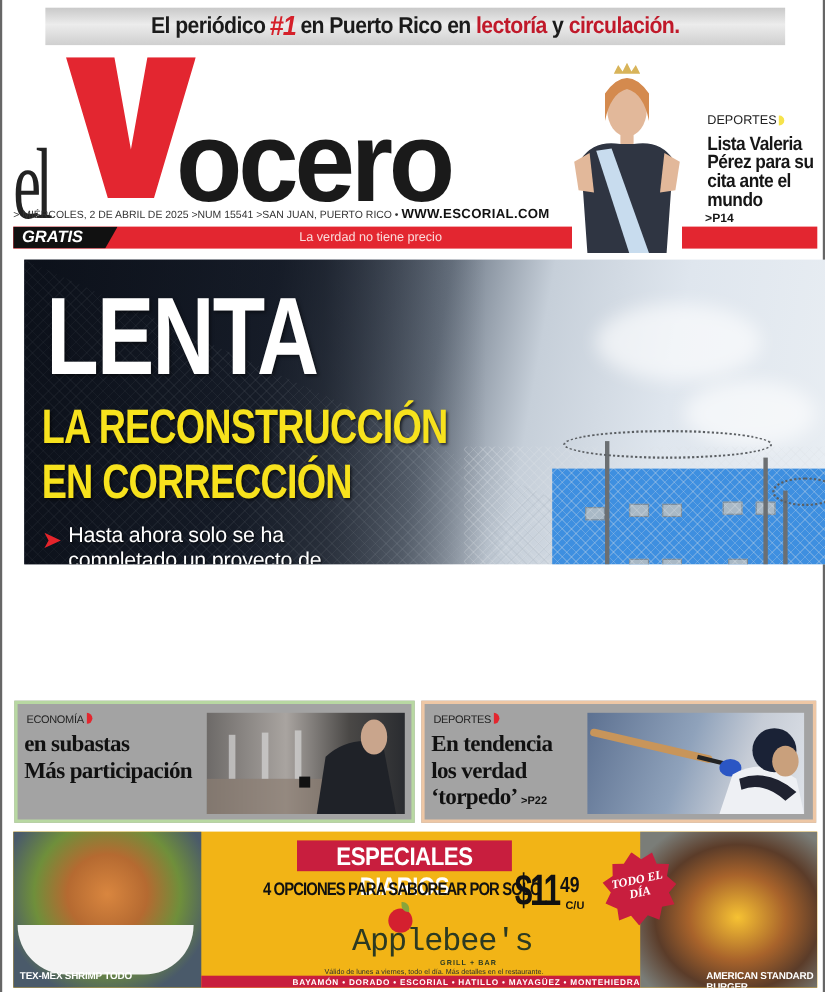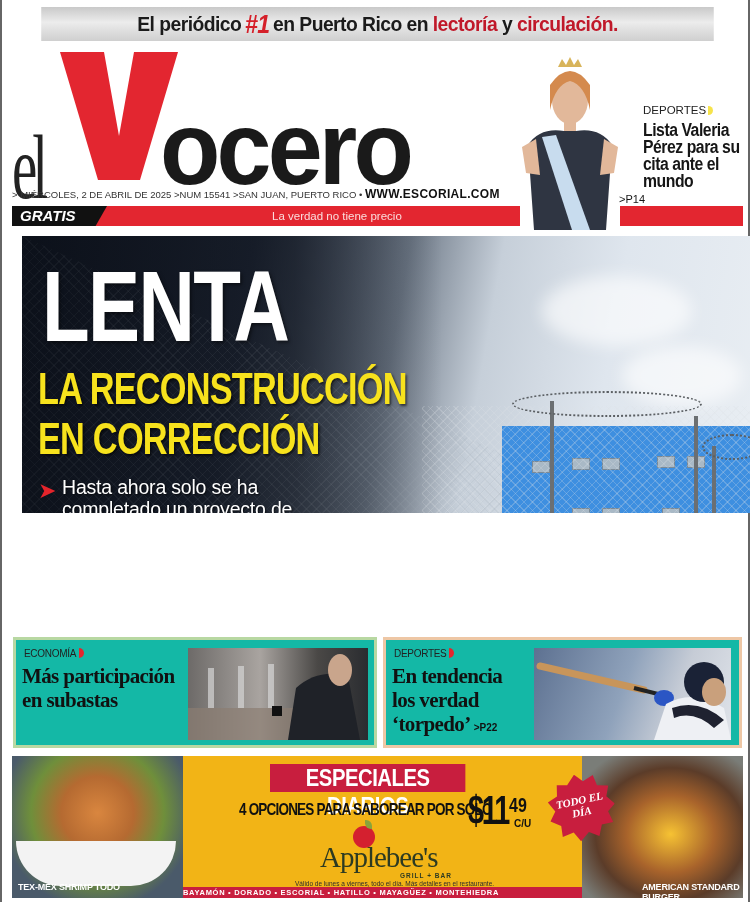--- a/index.html
+++ b/index.html
@@ -22,21 +22,21 @@
 
   .redbar{position:absolute;left:10px;top:206px;width:731px;height:20px;background:#e32630}
   .gratis{position:absolute;left:10px;top:206px;width:95px;height:20px;background:#111;clip-path:polygon(0 0,100% 0,88% 100%,0 100%);color:#fff;font-weight:bold;font-style:italic;font-size:15px;padding-left:8px;line-height:20px}
   .tagline{position:absolute;left:270px;top:206px;height:20px;line-height:20px;color:#fbdcdc;font-size:11.5px}
 
   
   .queen{position:absolute;left:518px;top:55px;width:100px;height:175px}
   .esc-label{position:absolute;left:641px;top:104px;font-size:11.5px;color:#222}
   .esc-dot{display:inline-block;width:5px;height:9px;background:#f6e34b;border-radius:0 6px 6px 0;margin-left:2px;vertical-align:-1px}
   .esc-title{position:absolute;left:641px;top:122px;width:110px;font-weight:bold;font-size:17.5px;line-height:17px;color:#161616;letter-spacing:-0.5px;transform:scaleX(0.9);transform-origin:left}
-  .esc-page{position:absolute;left:617px;top:193px;font-weight:normal;font-size:11px;color:#161616}
+  .esc-page{position:absolute;left:639px;top:193px;font-weight:bold;font-size:11px;color:#161616}
 
   
   .hero{position:absolute;left:20px;top:236px;width:731px;height:277px;overflow:hidden;background:linear-gradient(100deg,#1b2230 0%,#2a3344 30%,#6f7a88 50%,#c6cfd9 62%,#dfe6ee 78%,#e9eef3 100%)}
   .sky-cloud{position:absolute;border-radius:50%;background:rgba(255,255,255,0.6);filter:blur(8px)}
   .building{position:absolute;left:480px;top:190px;width:251px;height:120px;background:#3e8fe0}
   .bldg-win{position:absolute;width:18px;height:12px;background:#a9b9c6;border:1px solid #7b8a97}
   .grass{position:absolute;left:290px;top:310px;width:441px;height:85px;background:linear-gradient(#6faa39,#8fc250)}
   .fence-left{position:absolute;left:0;top:0;width:480px;height:395px;background:
      repeating-linear-gradient(45deg,rgba(170,180,190,0.22) 0 1px,transparent 1px 7px),
      repeating-linear-gradient(-45deg,rgba(170,180,190,0.22) 0 1px,transparent 1px 7px);
@@ -47,21 +47,21 @@
   .post{position:absolute;width:4px;background:#6b6f72}
   .wire{position:absolute;height:26px;border:2px dotted #5b5f63;border-radius:50%}
   .darkside{position:absolute;left:0;top:0;width:420px;height:395px;background:linear-gradient(90deg,rgba(8,12,20,0.78) 0%,rgba(8,12,20,0.55) 65%,rgba(8,12,20,0) 100%)}
   .lenta{position:absolute;left:20px;top:20px;font-family:"Liberation Sans",sans-serif;font-weight:bold;font-size:100px;line-height:100px;color:#fff;letter-spacing:-2px;transform:scaleX(0.78);transform-origin:left;text-shadow:2px 2px 4px rgba(0,0,0,0.5)}
   .deck{position:absolute;left:16px;top:128px;font-weight:bold;font-size:44px;line-height:50px;color:#f7e21d;letter-spacing:-1px;transform:scaleX(0.78);transform-origin:left;text-shadow:2px 2px 3px rgba(0,0,0,0.6);white-space:nowrap}
   .bullet{position:absolute;left:16px;top:242px;color:#e5242b;font-size:22px}
   .blurb{position:absolute;left:40px;top:240px;width:250px;font-size:19.5px;line-height:22px;color:#fff;letter-spacing:-0.2px;text-shadow:1px 1px 2px rgba(0,0,0,0.7)}
   .blurb b{font-weight:bold}
 
   
-  .card{position:absolute;top:637px;height:111px;background:#14b8a6}
+  .card{position:absolute;top:637px;height:111px;background:#a3a3a3}
   .card.eco{left:11px;width:364px;border:3px solid #b8d8a2}
   .card.dep{left:381px;width:359px;border:3px solid #eec7a5}
   .sec{position:absolute;left:8px;top:8px;font-size:10px;color:#222;letter-spacing:-0.3px}
   .sec .dot{display:inline-block;width:5px;height:10px;background:#e3262e;border-radius:0 6px 6px 0;margin-left:3px;vertical-align:-1px}
   .ctitle{position:absolute;left:6px;top:24px;font-family:"Liberation Serif",serif;font-weight:bold;font-size:21px;line-height:24px;color:#111;letter-spacing:-0.6px}
   .ctitle .pg{font-family:"Liberation Sans",sans-serif;font-size:10px;letter-spacing:0}
   .cimg{position:absolute;top:8px;height:92px;overflow:hidden}
   .eco .cimg{left:172px;width:180px;background:linear-gradient(90deg,#6d6a68,#a9a4a0 40%,#4a4846 72%,#2a2c30)}
   .dep .cimg{left:148px;width:197px;background:linear-gradient(110deg,#5d7191,#8fa2bb 45%,#c6ccd6 70%,#dfe3e9)}
 
@@ -73,24 +73,24 @@
   .ad-right{position:absolute;left:570px;top:0;width:161px;height:142px;background:radial-gradient(ellipse at 55% 55%,#f6c233 0%,#a8632b 35%,#5b3c29 60%,#7a7d78 85%)}
   .ad-right-cap{position:absolute;left:630px;top:126px;color:#fff;font-weight:bold;font-size:9px;letter-spacing:-0.2px}
   .todo{position:absolute;left:535px;top:18px;width:68px;height:68px;background:#c81e3e;clip-path:polygon(50% 0,61% 12%,77% 6%,80% 22%,96% 26%,90% 41%,100% 54%,88% 63%,92% 80%,75% 80%,68% 96%,54% 87%,40% 98%,32% 83%,15% 86%,16% 70%,2% 60%,12% 47%,4% 32%,19% 26%,22% 10%,37% 13%);color:#fff;font-family:"Liberation Serif",serif;font-weight:bold;font-style:italic;font-size:11px;line-height:12px;text-align:center;padding-top:20px;transform:rotate(-12deg)}
   .esp{position:absolute;left:258px;top:8px;width:222px;height:28px;background:#c81e3e;color:#fff;font-weight:bold;font-size:23px;line-height:28px;text-align:center;letter-spacing:-0.5px;transform:scaleX(0.88);transform-origin:left}
   .opc{position:absolute;left:227px;top:44px;color:#111;font-weight:bold;font-size:16.5px;letter-spacing:-1px;transform:scaleX(0.82);transform-origin:left;white-space:nowrap}
   .price{position:absolute;left:456px;top:34px;color:#111;font-weight:bold;font-size:40px;letter-spacing:-3px;line-height:40px;transform:scaleX(0.72);transform-origin:left}
   .cents{position:absolute;left:497px;top:38px;color:#111;font-weight:bold;font-size:20px;transform:scaleX(0.8);transform-origin:left}
   .cu{position:absolute;left:502px;top:62px;color:#111;font-weight:bold;font-size:10px}
   .apple{position:absolute;left:341px;top:70px;width:22px;height:22px;background:#d4202f;border-radius:50%}
   .leaf{position:absolute;left:353px;top:64px;width:7px;height:9px;background:#88a43b;border-radius:0 6px 0 6px}
-  .brand{position:absolute;left:308px;top:86px;color:#2c3a22;font-family:Liberation Serif, serif;font-size:29px;letter-spacing:-1px;line-height:30px}
+  .brand{position:absolute;left:308px;top:86px;color:#2c3a22;font-family:Liberation Mono, monospace;font-size:29px;letter-spacing:-1px;line-height:30px}
   .grill{position:absolute;left:388px;top:116px;color:#2c3a22;font-weight:bold;font-size:6.5px;letter-spacing:1px}
   .valid{position:absolute;left:283px;top:124px;color:#2c2c2c;font-size:6.5px;white-space:nowrap}
-  .ad-bar{position:absolute;left:171px;top:131px;width:399px;height:11px;background:#c81e3e;color:#fff;font-weight:bold;font-size:7.5px;letter-spacing:0.7px;line-height:11px;text-align:left}
+  .ad-bar{position:absolute;left:171px;top:131px;width:399px;height:11px;background:#c81e3e;color:#fff;font-weight:bold;font-size:7.5px;letter-spacing:0.7px;line-height:11px;text-align:right}
 </style>
 </head>
 <body>
 
 <div class="page">
 
   <div class="slogan">
     <span>El periódico</span>
     <span class="one">#1</span>
     <span>en Puerto Rico en</span>&nbsp;
@@ -166,22 +166,22 @@
       <span>Hasta ahora solo se ha completado un proyecto de los 203, para los que FEMA asignó más de $22 millones.</span>
       <b>&gt;P4</b>
     </div>
   </div>
 
   <div class="card eco">
     <div class="sec">
       <span>ECONOMÍA</span><span class="dot"></span>
     </div>
     <div class="ctitle">
+      <div>en subastas</div>
       <div>Más participación</div>
-      <div>en subastas</div>
     </div>
     <div class="cimg">
       <svg width="180" height="92" viewBox="0 0 180 92">
         <rect x="0" y="60" width="120" height="32" fill="#8b7e72" opacity="0.7"></rect>
         <rect x="20" y="20" width="6" height="40" fill="#d6d6d6" opacity="0.7"></rect>
         <rect x="50" y="18" width="6" height="42" fill="#d6d6d6" opacity="0.7"></rect>
         <rect x="80" y="16" width="6" height="44" fill="#d6d6d6" opacity="0.7"></rect>
         <path d="M100,92 L108,40 Q130,20 160,28 L172,92 Z" fill="#1f2228"></path>
         <ellipse cx="152" cy="22" rx="12" ry="16" fill="#c9a58c"></ellipse>
         <rect x="84" y="58" width="10" height="10" fill="#111"></rect>

